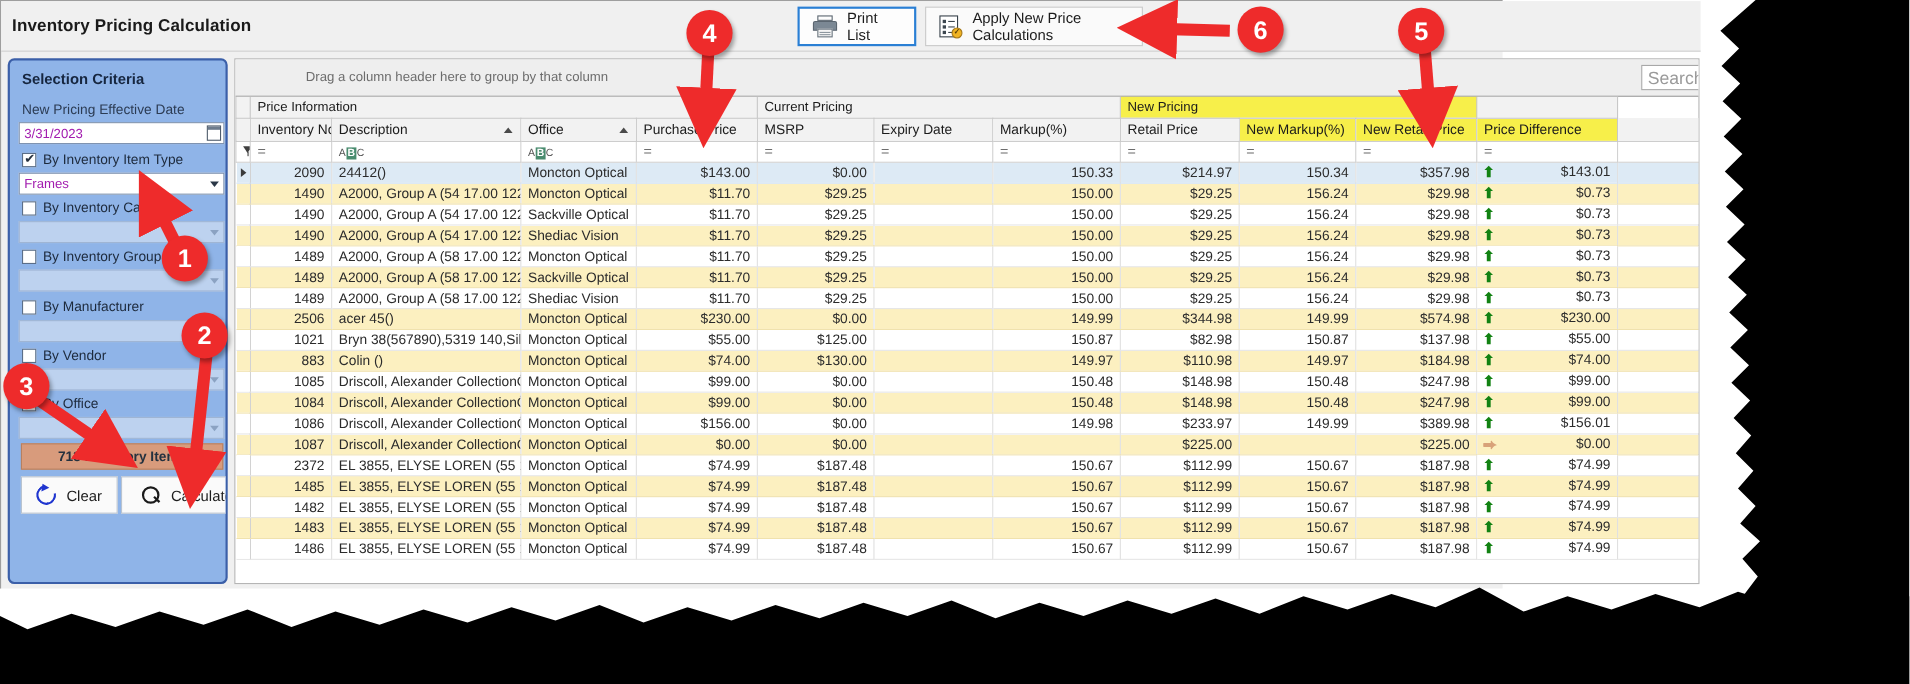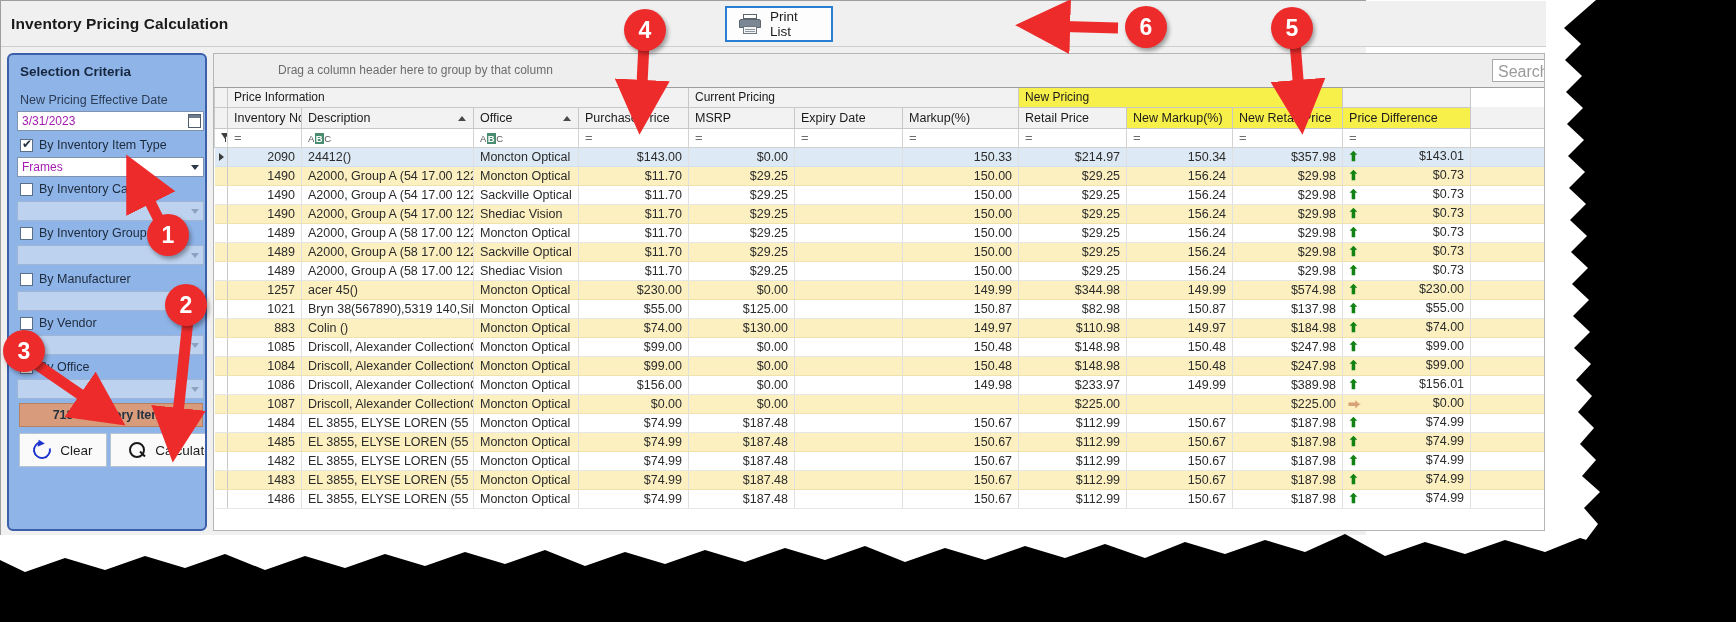--- a/index.html
+++ b/index.html
@@ -273,20 +273,33 @@
         <span class="ico-print">
           <span class="top"></span>
             <span class="body"></span>
             <span class="out"></span>
           <span class="l1"></span>
             <span class="l2"></span>
         </span>
         <span>Print List</span>
       </div>
 
+      <div class="tb-btn" id="btn-apply">
+        <span class="ico-list">
+          <span class="pg"></span>
+          <span class="sq" style="left:3px;top:4px"></span>
+            <span class="ln" style="left:8px;top:5px;width:6px"></span>
+          <span class="sq" style="left:3px;top:9px"></span>
+            <span class="ln" style="left:8px;top:10px;width:6px"></span>
+          <span class="sq" style="left:3px;top:14px"></span>
+            <span class="ln" style="left:8px;top:15px;width:6px"></span>
+          <span class="chk">✓</span>
+        </span>
+        <span>Apply New Price Calculations</span>
+      </div>
     </div>
 
     <div class="sel-panel">
       <div class="sel-title">Selection Criteria</div>
 
       <div class="sel-label" style="top:38px">New Pricing Effective Date</div>
       <div class="sel-input" style="top:56px; left:8px; width:187px;">
         <span>3/31/2023</span>
         <span class="cal-ico"></span>
       </div>
@@ -534,21 +547,21 @@
               <td class="rowcell num">156.24</td>
               <td class="rowcell num">$29.98</td>
               <td class="rowcell pd-cell">
                 <span class="pd-ico arrow-up">⬆</span>
                 <span class="pd-val">$0.73</span>
               </td>
               <td class="rowcell"></td>
             </tr>
             <tr class="alt">
               <td class="rowcell rowind"></td>
-              <td class="rowcell num">1257</td>
+              <td class="rowcell num">2506</td>
               <td class="rowcell ">acer 45()</td>
               <td class="rowcell ">Moncton Optical</td>
               <td class="rowcell num">$230.00</td>
               <td class="rowcell num">$0.00</td>
               <td class="rowcell "></td>
               <td class="rowcell num">149.99</td>
               <td class="rowcell num">$344.98</td>
               <td class="rowcell num">149.99</td>
               <td class="rowcell num">$574.98</td>
               <td class="rowcell pd-cell">
@@ -660,21 +673,21 @@
               <td class="rowcell num"></td>
               <td class="rowcell num">$225.00</td>
               <td class="rowcell pd-cell">
                 <span class="pd-ico arrow-flat">⮕</span>
                 <span class="pd-val">$0.00</span>
               </td>
               <td class="rowcell"></td>
             </tr>
             <tr class="norm">
               <td class="rowcell rowind"></td>
-              <td class="rowcell num">1484</td>
+              <td class="rowcell num">2372</td>
               <td class="rowcell ">EL 3855, ELYSE LOREN (55 16.00 1...</td>
               <td class="rowcell ">Moncton Optical</td>
               <td class="rowcell num">$74.99</td>
               <td class="rowcell num">$187.48</td>
               <td class="rowcell "></td>
               <td class="rowcell num">150.67</td>
               <td class="rowcell num">$112.99</td>
               <td class="rowcell num">150.67</td>
               <td class="rowcell num">$187.98</td>
               <td class="rowcell pd-cell">

